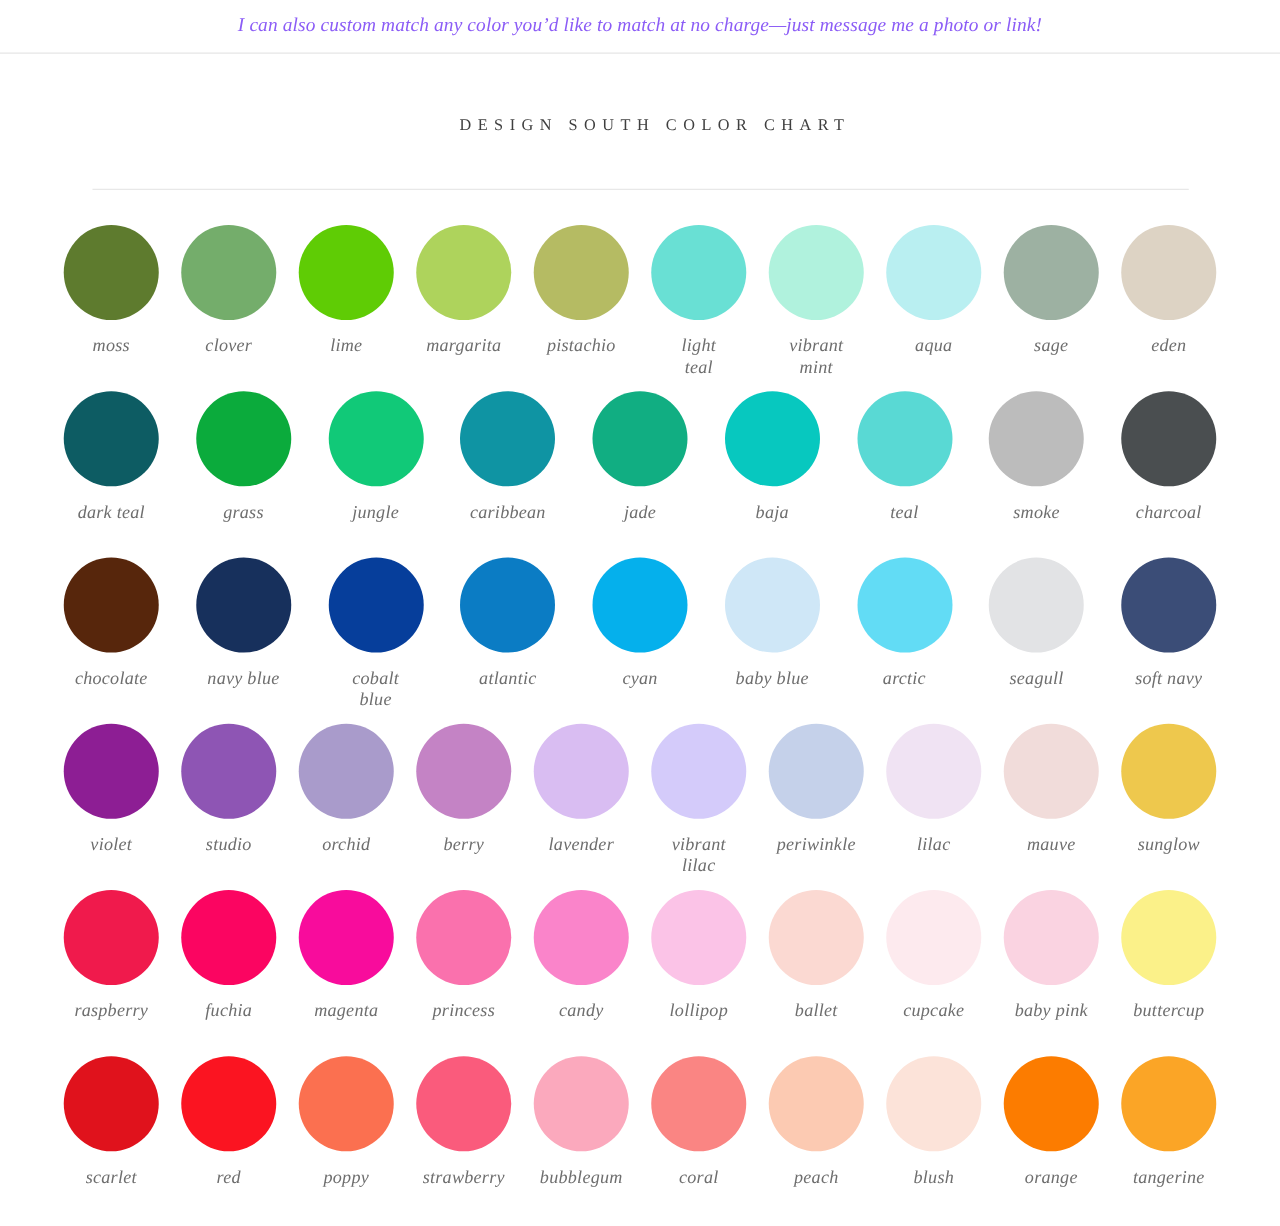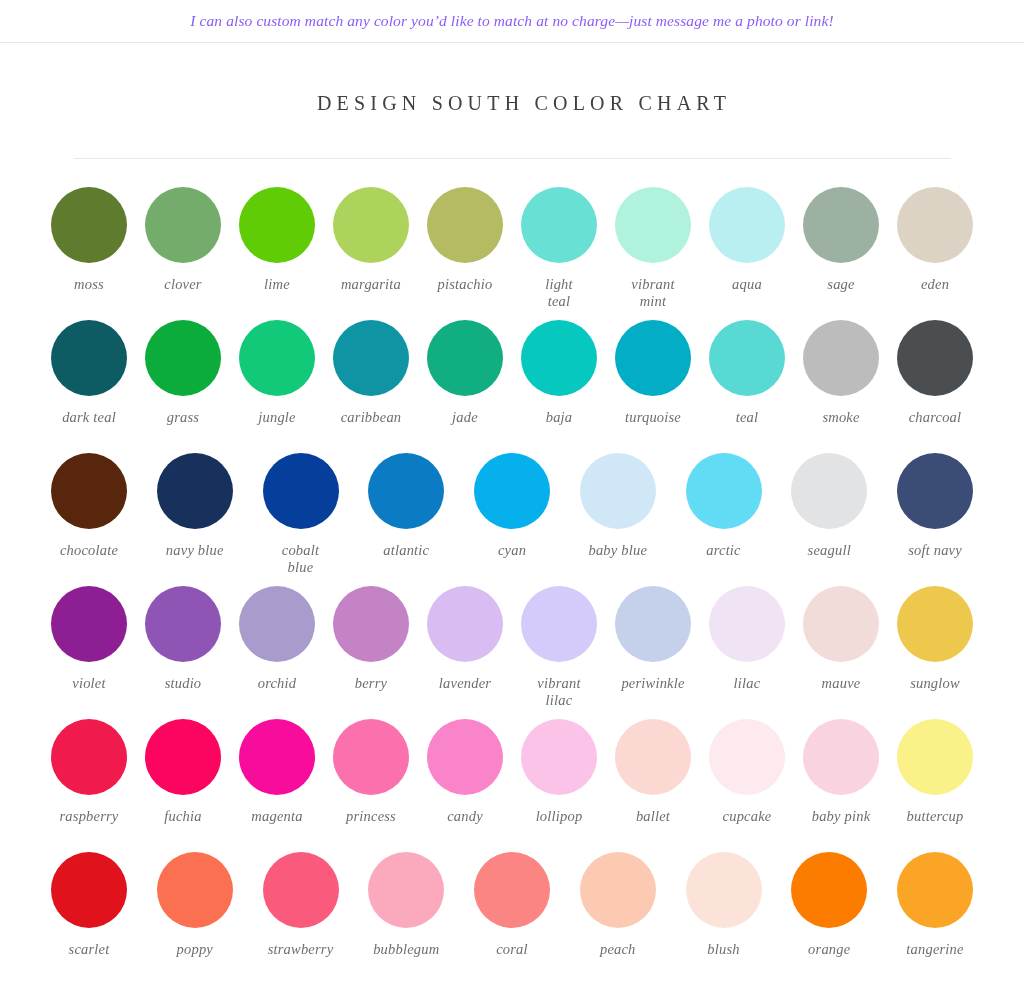--- a/index.html
+++ b/index.html
@@ -37,21 +37,21 @@
     letter-spacing: 0.1px;
     white-space: nowrap;
   }
 
   
   .title-wrap {
     padding-top: 49px;
     text-align: center;
   }
   .chart-title {
-    font-size: 20px;
+    font-size: 13px;
     letter-spacing: 5.2px;
     color: #3f3f3f;
     font-weight: 400;
     margin: 0;
     text-transform: uppercase;
     padding-left: 24px;
   }
   .title-rule {
     margin: 43px auto 0 auto;
     width: 877px;
@@ -171,24 +171,20 @@
         </div>
         <div class="cell">
           <div class="swatch" style="background: rgb(17, 174, 130);"></div>
           <div class="swatch-label">jade</div>
         </div>
         <div class="cell">
           <div class="swatch" style="background: rgb(7, 200, 191);"></div>
           <div class="swatch-label">baja</div>
         </div>
         <div class="cell">
-          <div class="swatch" style="background: rgb(3, 173, 198);"></div>
-          <div class="swatch-label">turquoise</div>
-        </div>
-        <div class="cell">
           <div class="swatch" style="background: rgb(89, 217, 212);"></div>
           <div class="swatch-label">teal</div>
         </div>
         <div class="cell">
           <div class="swatch" style="background: rgb(188, 188, 188);"></div>
           <div class="swatch-label">smoke</div>
         </div>
         <div class="cell">
           <div class="swatch" style="background: rgb(74, 78, 80);"></div>
           <div class="swatch-label">charcoal</div>
@@ -317,20 +313,24 @@
           <div class="swatch" style="background: rgb(251, 241, 137);"></div>
           <div class="swatch-label">buttercup</div>
         </div>
       </div>
       <div class="row">
         <div class="cell">
           <div class="swatch" style="background: rgb(224, 18, 28);"></div>
           <div class="swatch-label">scarlet</div>
         </div>
         <div class="cell">
+          <div class="swatch" style="background: rgb(251, 20, 33);"></div>
+          <div class="swatch-label">red</div>
+        </div>
+        <div class="cell">
           <div class="swatch" style="background: rgb(251, 112, 80);"></div>
           <div class="swatch-label">poppy</div>
         </div>
         <div class="cell">
           <div class="swatch" style="background: rgb(250, 91, 124);"></div>
           <div class="swatch-label">strawberry</div>
         </div>
         <div class="cell">
           <div class="swatch" style="background: rgb(251, 169, 189);"></div>
           <div class="swatch-label">bubblegum</div>

